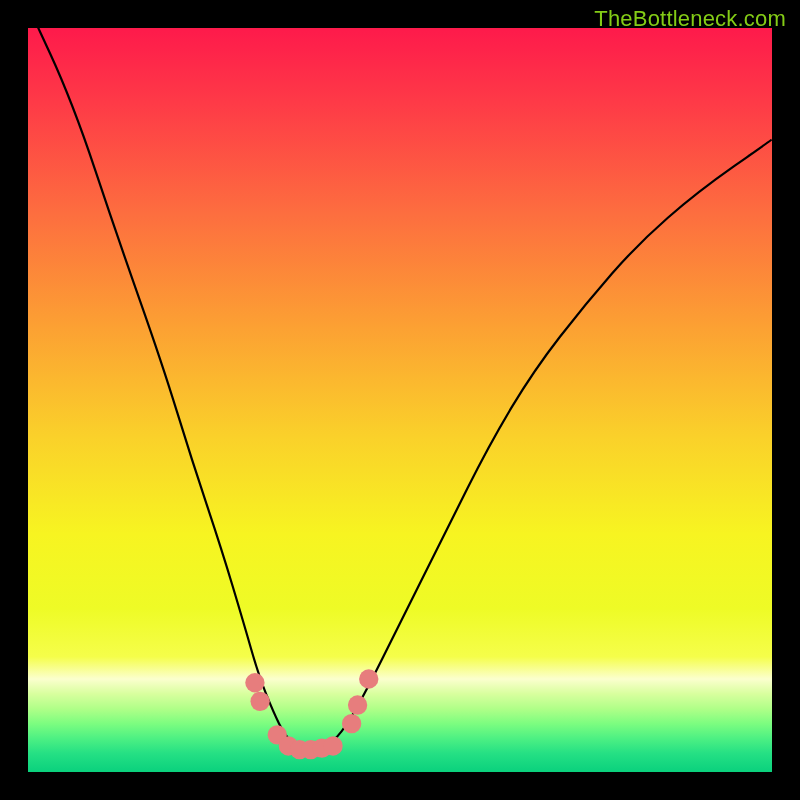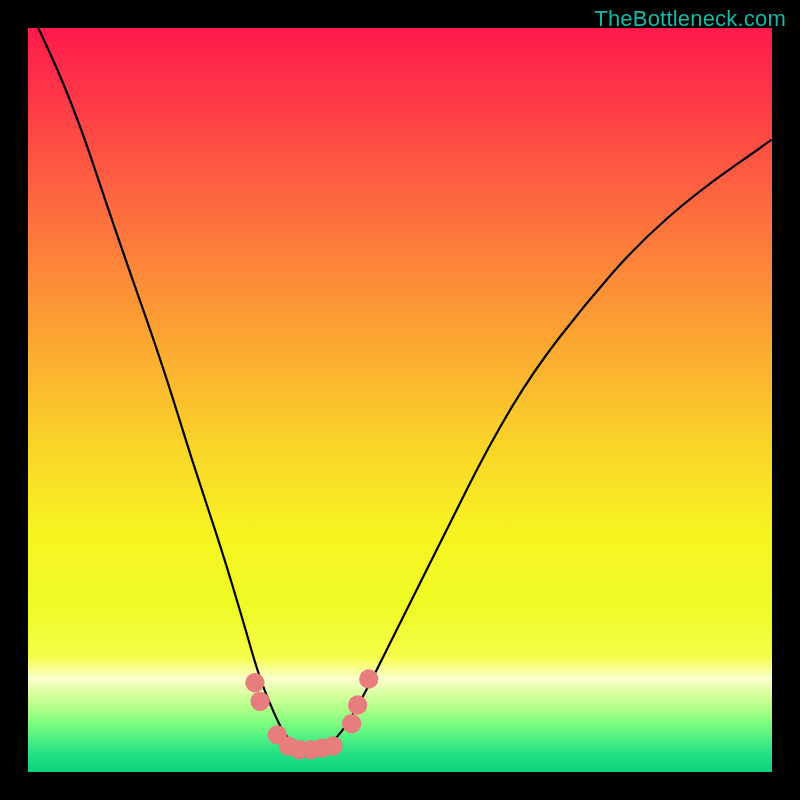--- a/index.html
+++ b/index.html
@@ -16,21 +16,21 @@
     left: 28px;
     top: 28px;
     width: 744px;
     height: 744px;
     overflow: hidden;
   }
   .watermark {
     position: absolute;
     top: 6px;
     right: 14px;
-    color: #14b8a6;
+    color: #84cc16;
     font-size: 22px;
     letter-spacing: 0.2px;
   }
   svg {
     position: absolute;
     left: 0; top: 0;
   }
 </style>
 </head>
 <body>

